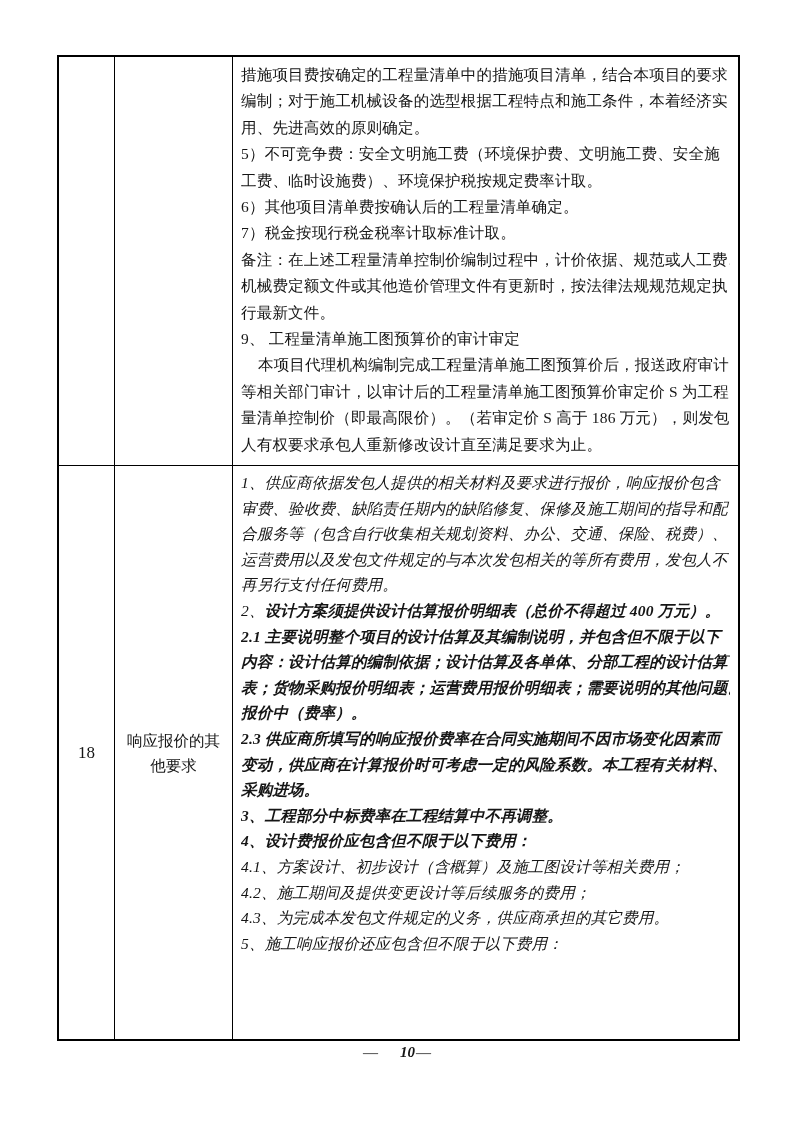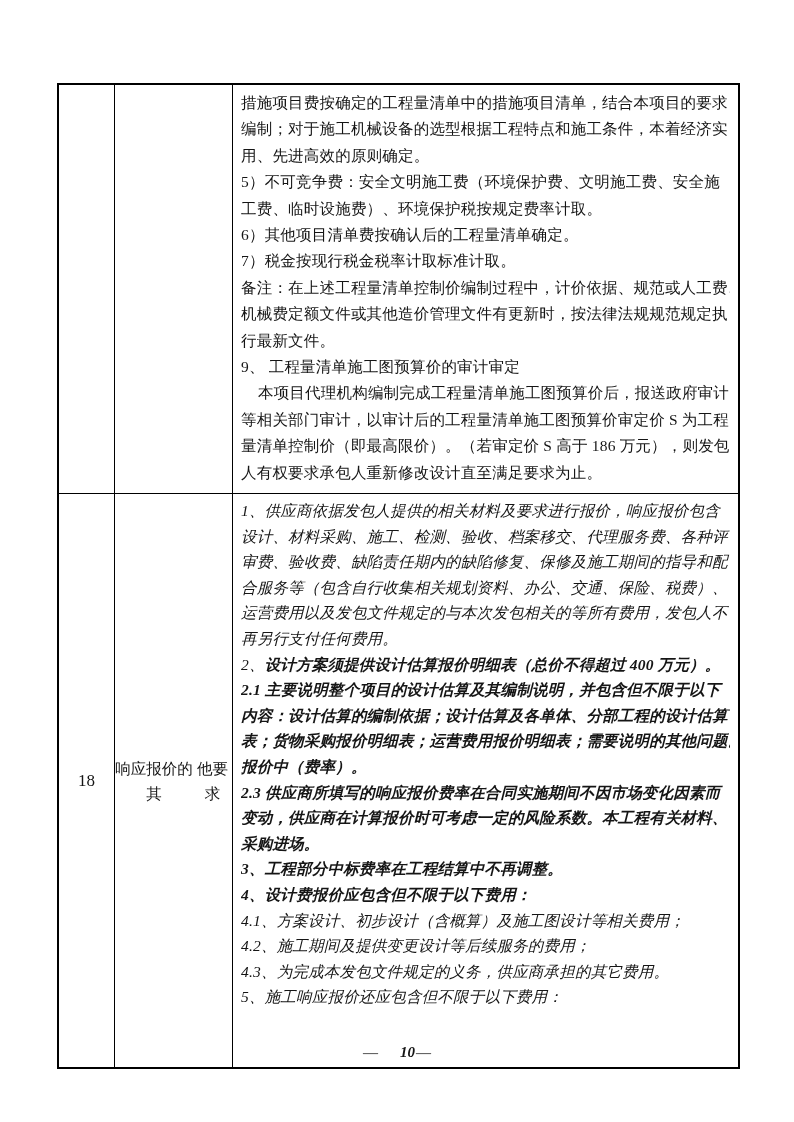--- a/index.html
+++ b/index.html
@@ -11,38 +11,37 @@
     color:#151515;
     overflow:hidden;
   }
   .doc-table{
     position:absolute;
     left:57px;top:55px;
     width:683px;
     border:2px solid #000;
     box-sizing:border-box;
     background:#fff;
-    margin-top:28px;
   }
   .trow{display:flex;box-sizing:border-box;overflow:hidden;}
   .trow + .trow{border-top:1.5px solid #000;}
   .row-1{height:408px;}
   .row-2{height:574px;}
   .cell{box-sizing:border-box;overflow:hidden;}
   .cell-num{
     width:56px;flex:0 0 56px;
     border-right:1.5px solid #000;
     display:flex;align-items:center;justify-content:center;
     font-size:17px;
   }
   .cell-label{
     width:118px;flex:0 0 118px;
     border-right:1.5px solid #000;
-    display:flex;flex-direction:row;align-items:center;justify-content:center;
-    font-size:15.5px;line-height:25px;text-align:center;
+    display:flex;flex-direction:column;align-items:center;justify-content:center;
+    font-size:15.5px;line-height:25px;text-align:right;
   }
   .cell-content{flex:1 1 auto;}
   .content-1{padding:5px 8px;}
   .content-2{padding:4px 8px;}
   .content-1 .ln{line-height:26.4px;}
   .content-2 .ln{line-height:25.6px;font-style:italic;}
   .ln{
     font-size:15.5px;
     white-space:nowrap;
     overflow:hidden;
@@ -91,21 +90,20 @@
   <div class="trow row-2">
     <div class="cell cell-num">
       <span>18</span>
     </div>
     <div class="cell cell-label">
       <div>响应报价的其</div>
       <div>他要求</div>
     </div>
     <div class="cell cell-content content-2">
         <div class="ln"><span>1、供应商依据发包人提供的相关材料及要求进行报价，响应报价包含</span></div>
-        <div class="ln"><span>设计、材料采购、施工、检测、验收、档案移交、代理服务费、各种评</span></div>
         <div class="ln"><span>审费、验收费、缺陷责任期内的缺陷修复、保修及施工期间的指导和配</span></div>
         <div class="ln"><span>合服务等（包含自行收集相关规划资料、办公、交通、保险、税费）、</span></div>
         <div class="ln"><span>运营费用以及发包文件规定的与本次发包相关的等所有费用，发包人不</span></div>
         <div class="ln"><span>再另行支付任何费用。</span></div>
         <div class="ln"><span>2、</span><span class="b">设计方案须提供设计估算报价明细表（总价不得超过 400 万元）。</span></div>
         <div class="ln"><span class="b">2.1 主要说明整个项目的设计估算及其编制说明，并包含但不限于以下</span></div>
         <div class="ln"><span class="b">内容：设计估算的编制依据；设计估算及各单体、分部工程的设计估算</span></div>
         <div class="ln"><span class="b">表；货物采购报价明细表；运营费用报价明细表；需要说明的其他问题。</span></div>
         <div class="ln"><span class="b">报价中（费率）。</span></div>
         <div class="ln"><span class="b">2.3 供应商所填写的响应报价费率在合同实施期间不因市场变化因素而</span></div>

